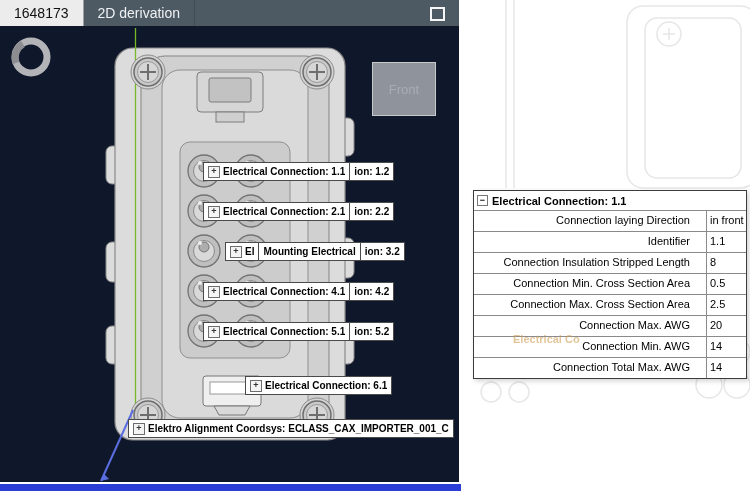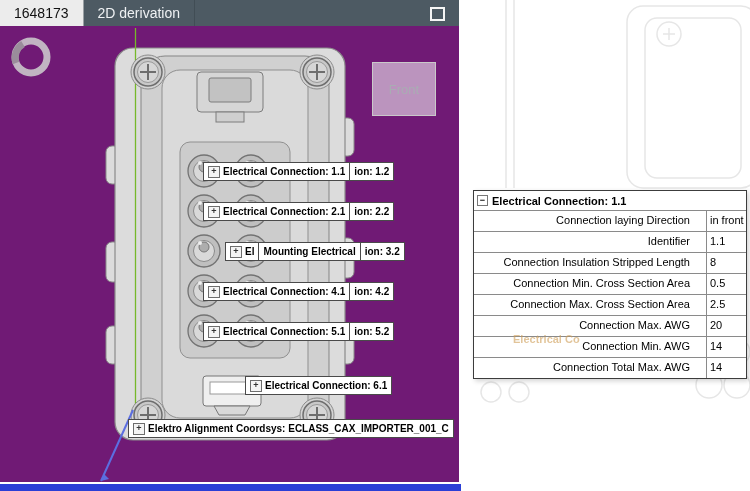--- a/index.html
+++ b/index.html
@@ -6,21 +6,21 @@
   body{font-family:"Liberation Sans", sans-serif;}
   .stage{position:relative;width:750px;height:491px;background:#ffffff;overflow:hidden;}
 
   
   .header{position:absolute;left:0;top:0;width:459px;height:26px;background:#4d5a63;display:flex;align-items:stretch;z-index:7;}
   .tab{display:flex;align-items:center;padding:0 14px;font-size:14px;color:#eef1f3;cursor:default;border-right:1px solid #414d55;}
   .tab.active{background:#ececec;color:#111;font-weight:normal;border-right:1px solid #9aa0a4;}
   .win-btn{position:absolute;right:14px;top:7px;width:11px;height:10px;border:2px solid #f5f5f5;background:transparent;}
 
   
-  .viewport{position:absolute;left:0;top:26px;width:459px;height:456px;background:#701a75;overflow:hidden;}
+  .viewport{position:absolute;left:0;top:26px;width:459px;height:456px;background:#0f172a;overflow:hidden;}
   .part-svg{position:absolute;left:0;top:0;}
   .navwheel{position:absolute;left:8px;top:8px;width:46px;height:46px;opacity:.85;}
   .front-box{position:absolute;left:372px;top:36px;width:62px;height:52px;border:1px solid #c9c9c9;background:rgba(250,250,250,.55);color:#a9adb3;font-size:13px;display:flex;align-items:center;justify-content:center;z-index:2;}
 
   
   .ann{position:absolute;display:flex;align-items:stretch;z-index:3;}
   .abox{display:flex;align-items:center;gap:3px;background:#fff;border:1px solid #4a4a4a;padding:1px 4px;font-weight:bold;font-size:10px;white-space:nowrap;height:15px;color:#000;}
   .abox + .abox{margin-left:-1px;}
   .picon{width:10px;height:10px;border:1px solid #6d6d6d;background:#f4f4f4;font-size:9px;line-height:9px;text-align:center;color:#333;flex:0 0 auto;}
 

